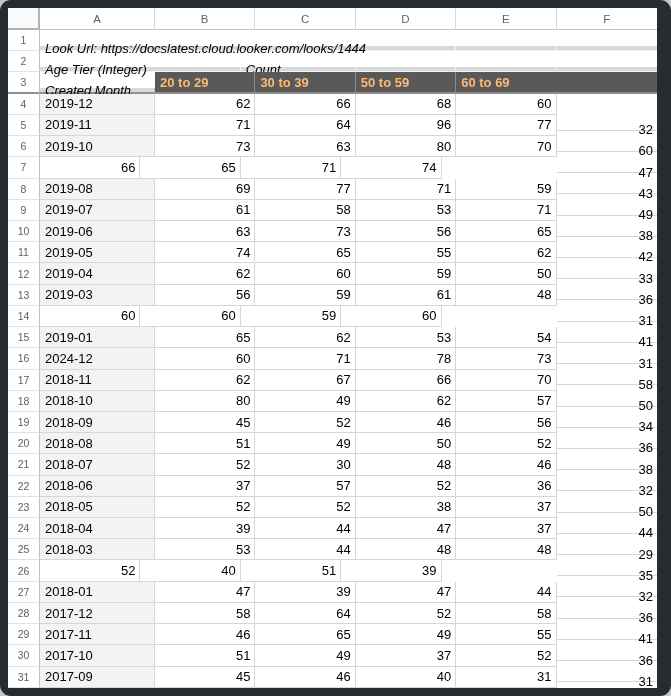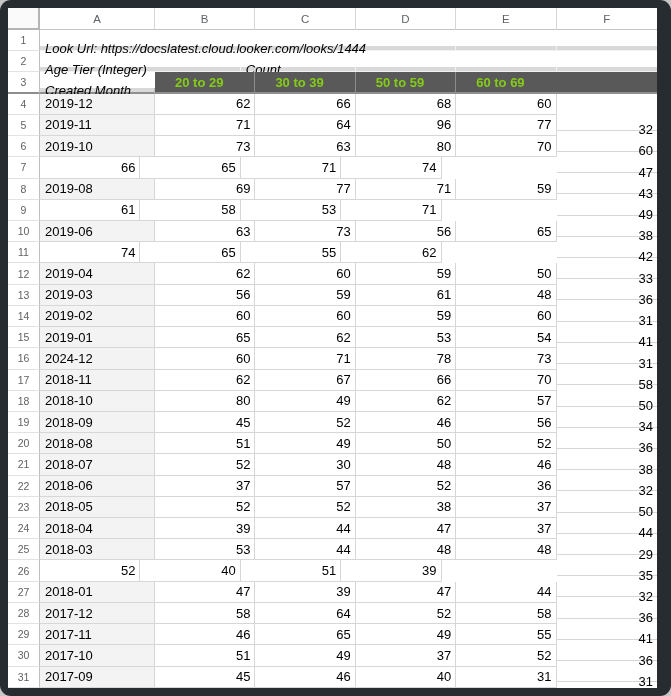--- a/index.html
+++ b/index.html
@@ -66,22 +66,22 @@
     border-right: 1px solid rgba(255,255,255,0.65);
     border-bottom: 1px solid rgba(255,255,255,0.65);
     margin-top: 16px;
   }
   .span-ad { flex: 0 0 416.2px; }
   .span-bc { flex: 0 0 200.8px; }
   .band-empty { padding-left: 0; }
   
   .dark {
     background: var(--dark_header, #595959);
-    color: #84cc16; font-weight: bold; font-style: normal;
-    padding-left: 20px;
+    color: #fdba74; font-weight: bold; font-style: normal;
+    padding-left: 5px;
     border-right: 1px solid rgba(255,255,255,0.3);
     border-bottom: 2px solid var(--divider, #8f8f8f);
   }
   .frozen-a {
     border-right: 1px solid #bcbcbc;
     border-bottom: 2px solid var(--divider, #8f8f8f);
   }
   .frozen-rn { border-bottom: 2px solid var(--divider, #8f8f8f); }
   
   .ca {
@@ -188,39 +188,41 @@
     <div class="cell ca">2019-08</div>
     <div class="cell cv">69</div>
     <div class="cell cv">77</div>
     <div class="cell cv">71</div>
     <div class="cell cv">59</div>
     <div class="cell cv w-last">49</div>
   </div>
 
   <div class="row">
     <div class="rn">9</div>
+    <div class="cell ca">2019-07</div>
     <div class="cell cv">61</div>
     <div class="cell cv">58</div>
     <div class="cell cv">53</div>
     <div class="cell cv">71</div>
     <div class="cell cv w-last">38</div>
   </div>
 
   <div class="row">
     <div class="rn">10</div>
     <div class="cell ca">2019-06</div>
     <div class="cell cv">63</div>
     <div class="cell cv">73</div>
     <div class="cell cv">56</div>
     <div class="cell cv">65</div>
     <div class="cell cv w-last">42</div>
   </div>
 
   <div class="row">
     <div class="rn">11</div>
+    <div class="cell ca">2019-05</div>
     <div class="cell cv">74</div>
     <div class="cell cv">65</div>
     <div class="cell cv">55</div>
     <div class="cell cv">62</div>
     <div class="cell cv w-last">33</div>
   </div>
 
   <div class="row">
     <div class="rn">12</div>
     <div class="cell ca">2019-04</div>
@@ -236,21 +238,20 @@
     <div class="cell ca">2019-03</div>
     <div class="cell cv">56</div>
     <div class="cell cv">59</div>
     <div class="cell cv">61</div>
     <div class="cell cv">48</div>
     <div class="cell cv w-last">31</div>
   </div>
 
   <div class="row">
     <div class="rn">14</div>
-    <div class="cell ca">2019-02</div>
     <div class="cell cv">60</div>
     <div class="cell cv">60</div>
     <div class="cell cv">59</div>
     <div class="cell cv">60</div>
     <div class="cell cv w-last">41</div>
   </div>
 
   <div class="row">
     <div class="rn">15</div>
     <div class="cell ca">2019-01</div>

